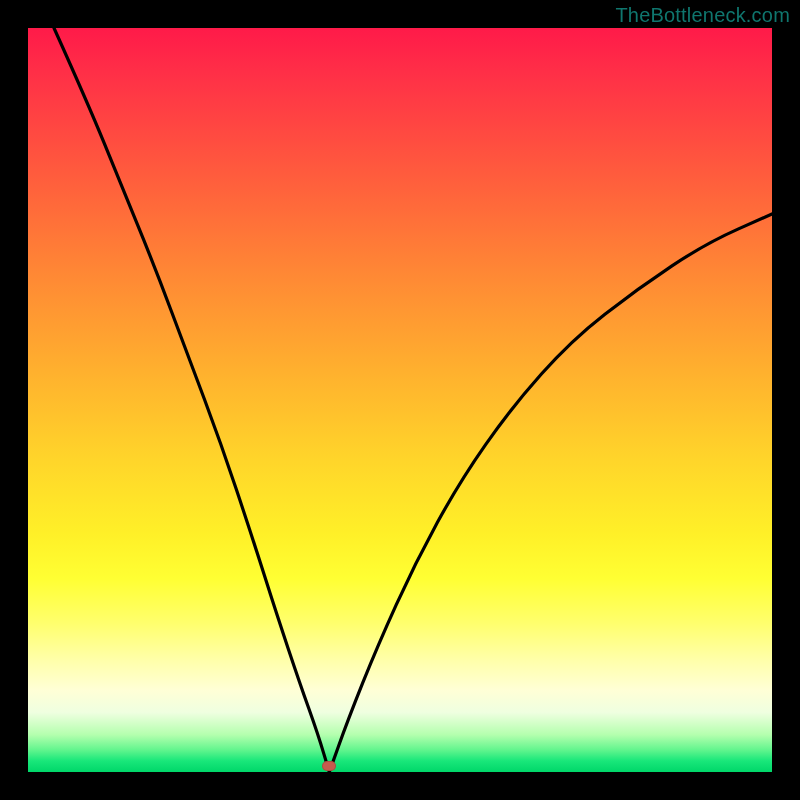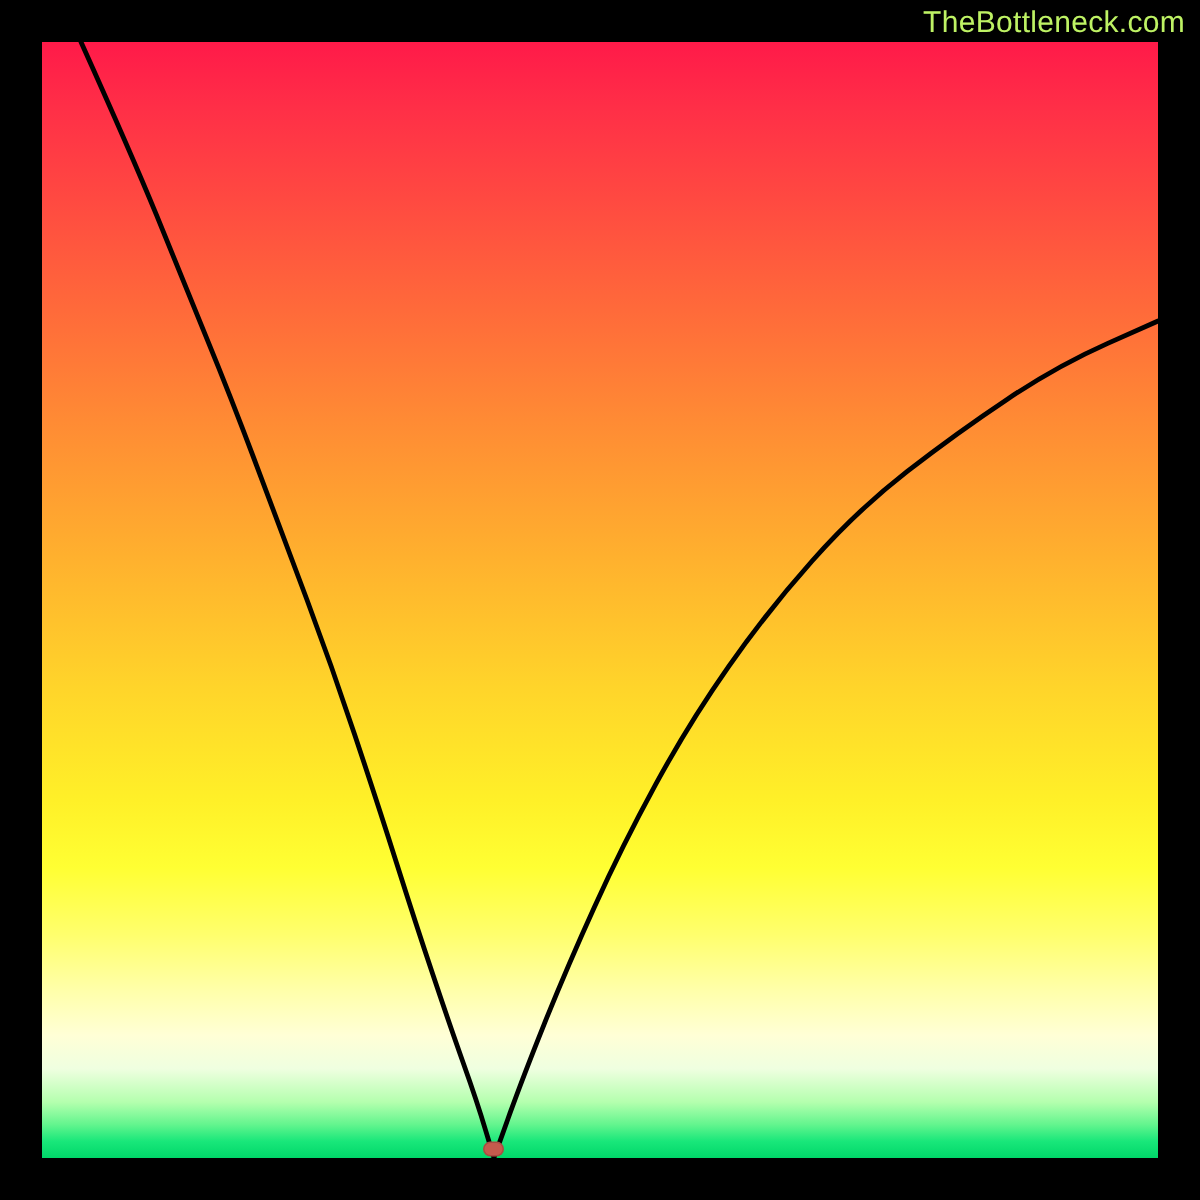--- a/index.html
+++ b/index.html
@@ -53,21 +53,21 @@
   svg.curve {
     position: absolute;
     inset: 0;
     width: 744px;
     height: 744px;
   }
   .watermark {
     position: absolute;
     top: 4px;
     right: 10px;
-    color: #bef264;
+    color: #0f766e;
     font-size: 20px;
     letter-spacing: 0.2px;
     user-select: none;
   }
   .marker {
     position: absolute;
     width: 14px;
     height: 10px;
     border-radius: 5px;
     background: #c65a4d;

